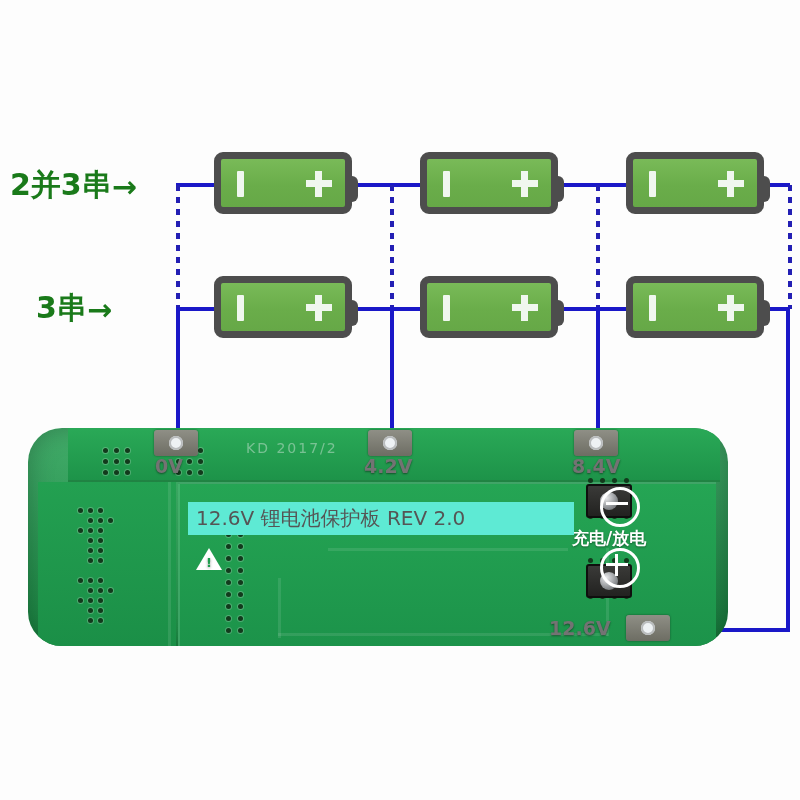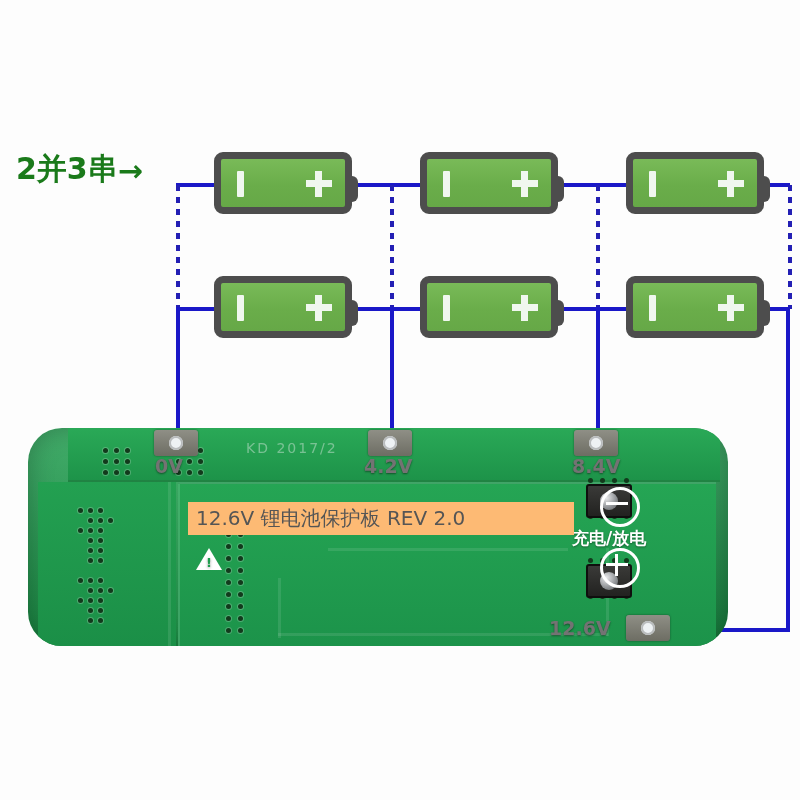--- a/index.html
+++ b/index.html
@@ -5,21 +5,21 @@
 <style>
   html,body{margin:0;padding:0;background:#ffffff;}
   body{width:800px;height:800px;overflow:hidden;
        font-family:"DejaVu Sans","Liberation Sans",sans-serif;}
   #stage{position:relative;width:800px;height:800px;background:#fdfdfd;}
 
   
   .side-label{position:absolute;color:#1a7a1a;font-weight:700;
               font-family:"DejaVu Sans","Liberation Sans",sans-serif;
               white-space:nowrap;letter-spacing:0px;}
-  #lbl-2p3s{left:10px;top:149px;font-size:30px;margin-left:6px;}
+  #lbl-2p3s{left:10px;top:165px;font-size:30px;}
   #lbl-3s{left:36px;top:288px;font-size:30px;}
   .arrow-glyph{display:inline-block;font-size:30px;line-height:1;vertical-align:-2px;}
 
   
   .wire{position:absolute;background:#1a18c8;}
   .wire-h{height:4px;}
   .wire-v{width:4px;}
   .dotted-v{position:absolute;width:4px;
             background-image:linear-gradient(to bottom,#231fb4 0 6px,transparent 6px 12px);
             background-size:4px 12px;}
@@ -84,41 +84,44 @@
 
   .symcircle{position:absolute;width:34px;height:34px;border-radius:50%;
              border:3px solid #ffffff;}
   .symcircle .hbar{position:absolute;left:3px;top:12px;width:22px;height:3px;background:#fff;}
   .symcircle .vbar{position:absolute;left:12px;top:3px;width:3px;height:22px;background:#fff;}
   .symtext{position:absolute;color:#ffffff;font-size:17px;font-weight:700;white-space:nowrap;
            text-shadow:0 1px 2px rgba(0,0,0,.4);}
 
   
   #sticker{position:absolute;left:188px;top:502px;width:386px;height:33px;
-           background:#fdba74;display:flex;align-items:center;}
+           background:#5eead4;display:flex;align-items:center;}
   #sticker span{color:#555;font-size:20px;padding-left:8px;white-space:nowrap;
                 font-family:"DejaVu Sans","Liberation Sans",sans-serif;}
   #warnline{position:absolute;left:196px;top:548px;display:flex;align-items:center;
             color:#ffffff;font-size:23px;font-weight:700;white-space:nowrap;
             text-shadow:0 1px 3px rgba(0,0,0,.4);}
   #warnline .tri{width:0;height:0;border-left:13px solid transparent;
                  border-right:13px solid transparent;border-bottom:22px solid #fff;
                  margin-right:9px;position:relative;}
   #warnline .tri:after{content:"!";position:absolute;left:-3px;top:7px;color:#1f9e4e;
                  font-size:13px;font-weight:700;}
   .silk{position:absolute;color:rgba(225,235,228,.45);font-size:14px;
         letter-spacing:2px;white-space:nowrap;}
 </style>
 </head>
 <body>
 
 <div id="stage">
 
   <div class="side-label" id="lbl-2p3s">
     <span>2并3串</span><span class="arrow-glyph">→</span>
+  </div>
+  <div class="side-label" id="lbl-3s">
+    <span>3串</span><span class="arrow-glyph">→</span>
   </div>
 
   <div class="wire wire-h" style="left:176px;top:183px;width:46px;"></div>
   <div class="wire wire-h" style="left:356px;top:183px;width:72px;"></div>
   <div class="wire wire-h" style="left:562px;top:183px;width:72px;"></div>
   <div class="wire wire-h" style="left:768px;top:183px;width:22px;"></div>
 
   <div class="wire wire-h" style="left:176px;top:307px;width:46px;"></div>
   <div class="wire wire-h" style="left:356px;top:307px;width:72px;"></div>
   <div class="wire wire-h" style="left:562px;top:307px;width:72px;"></div>

